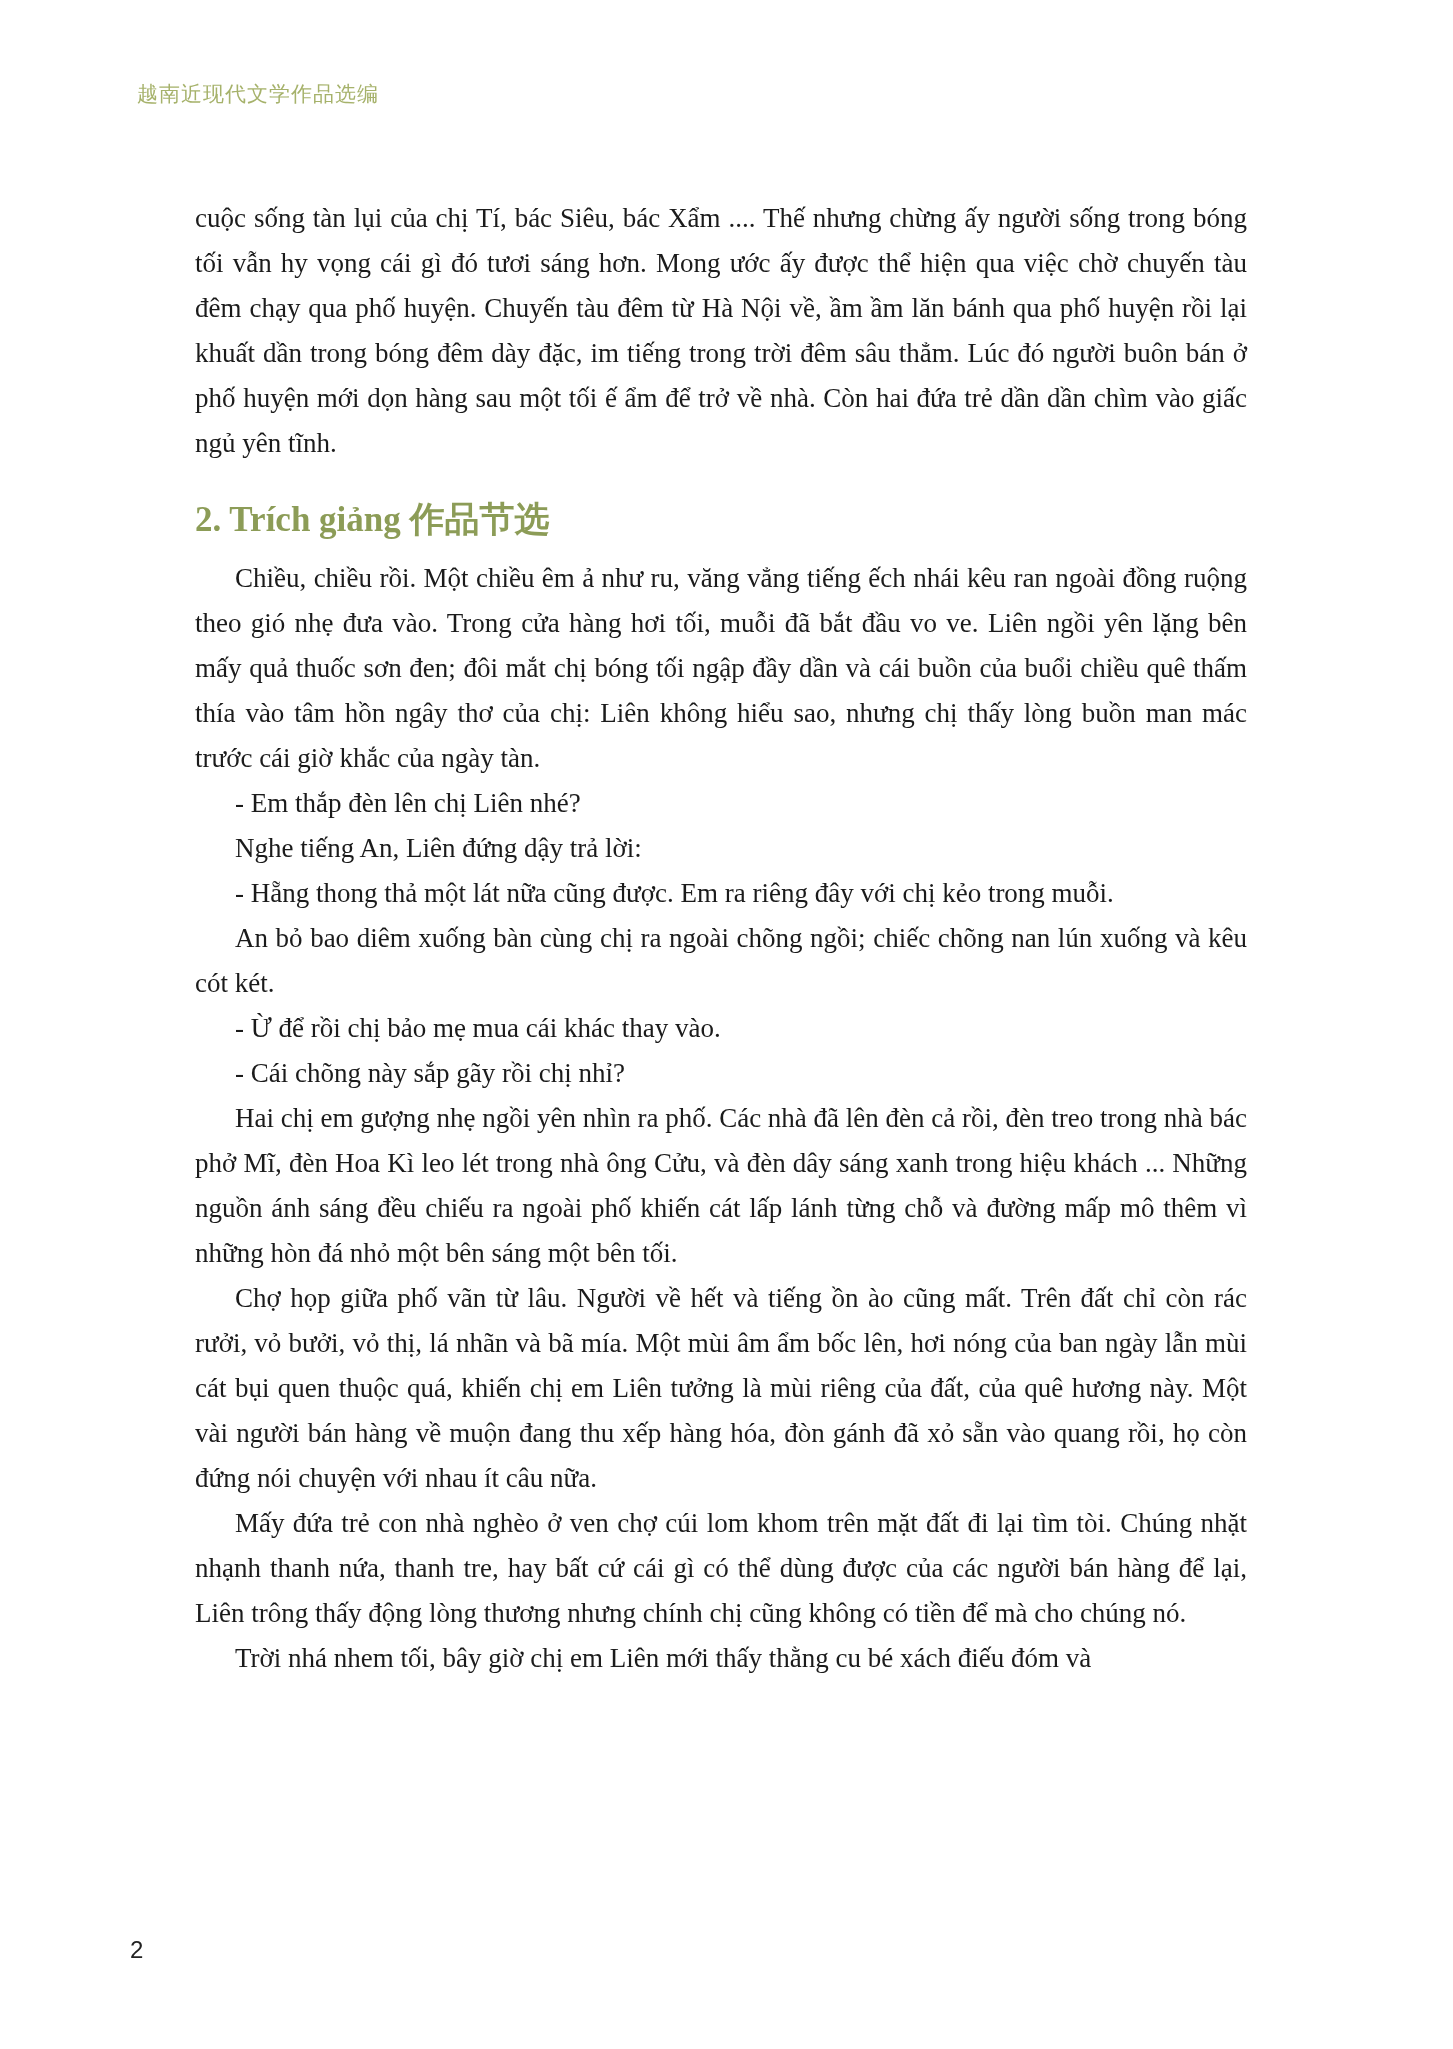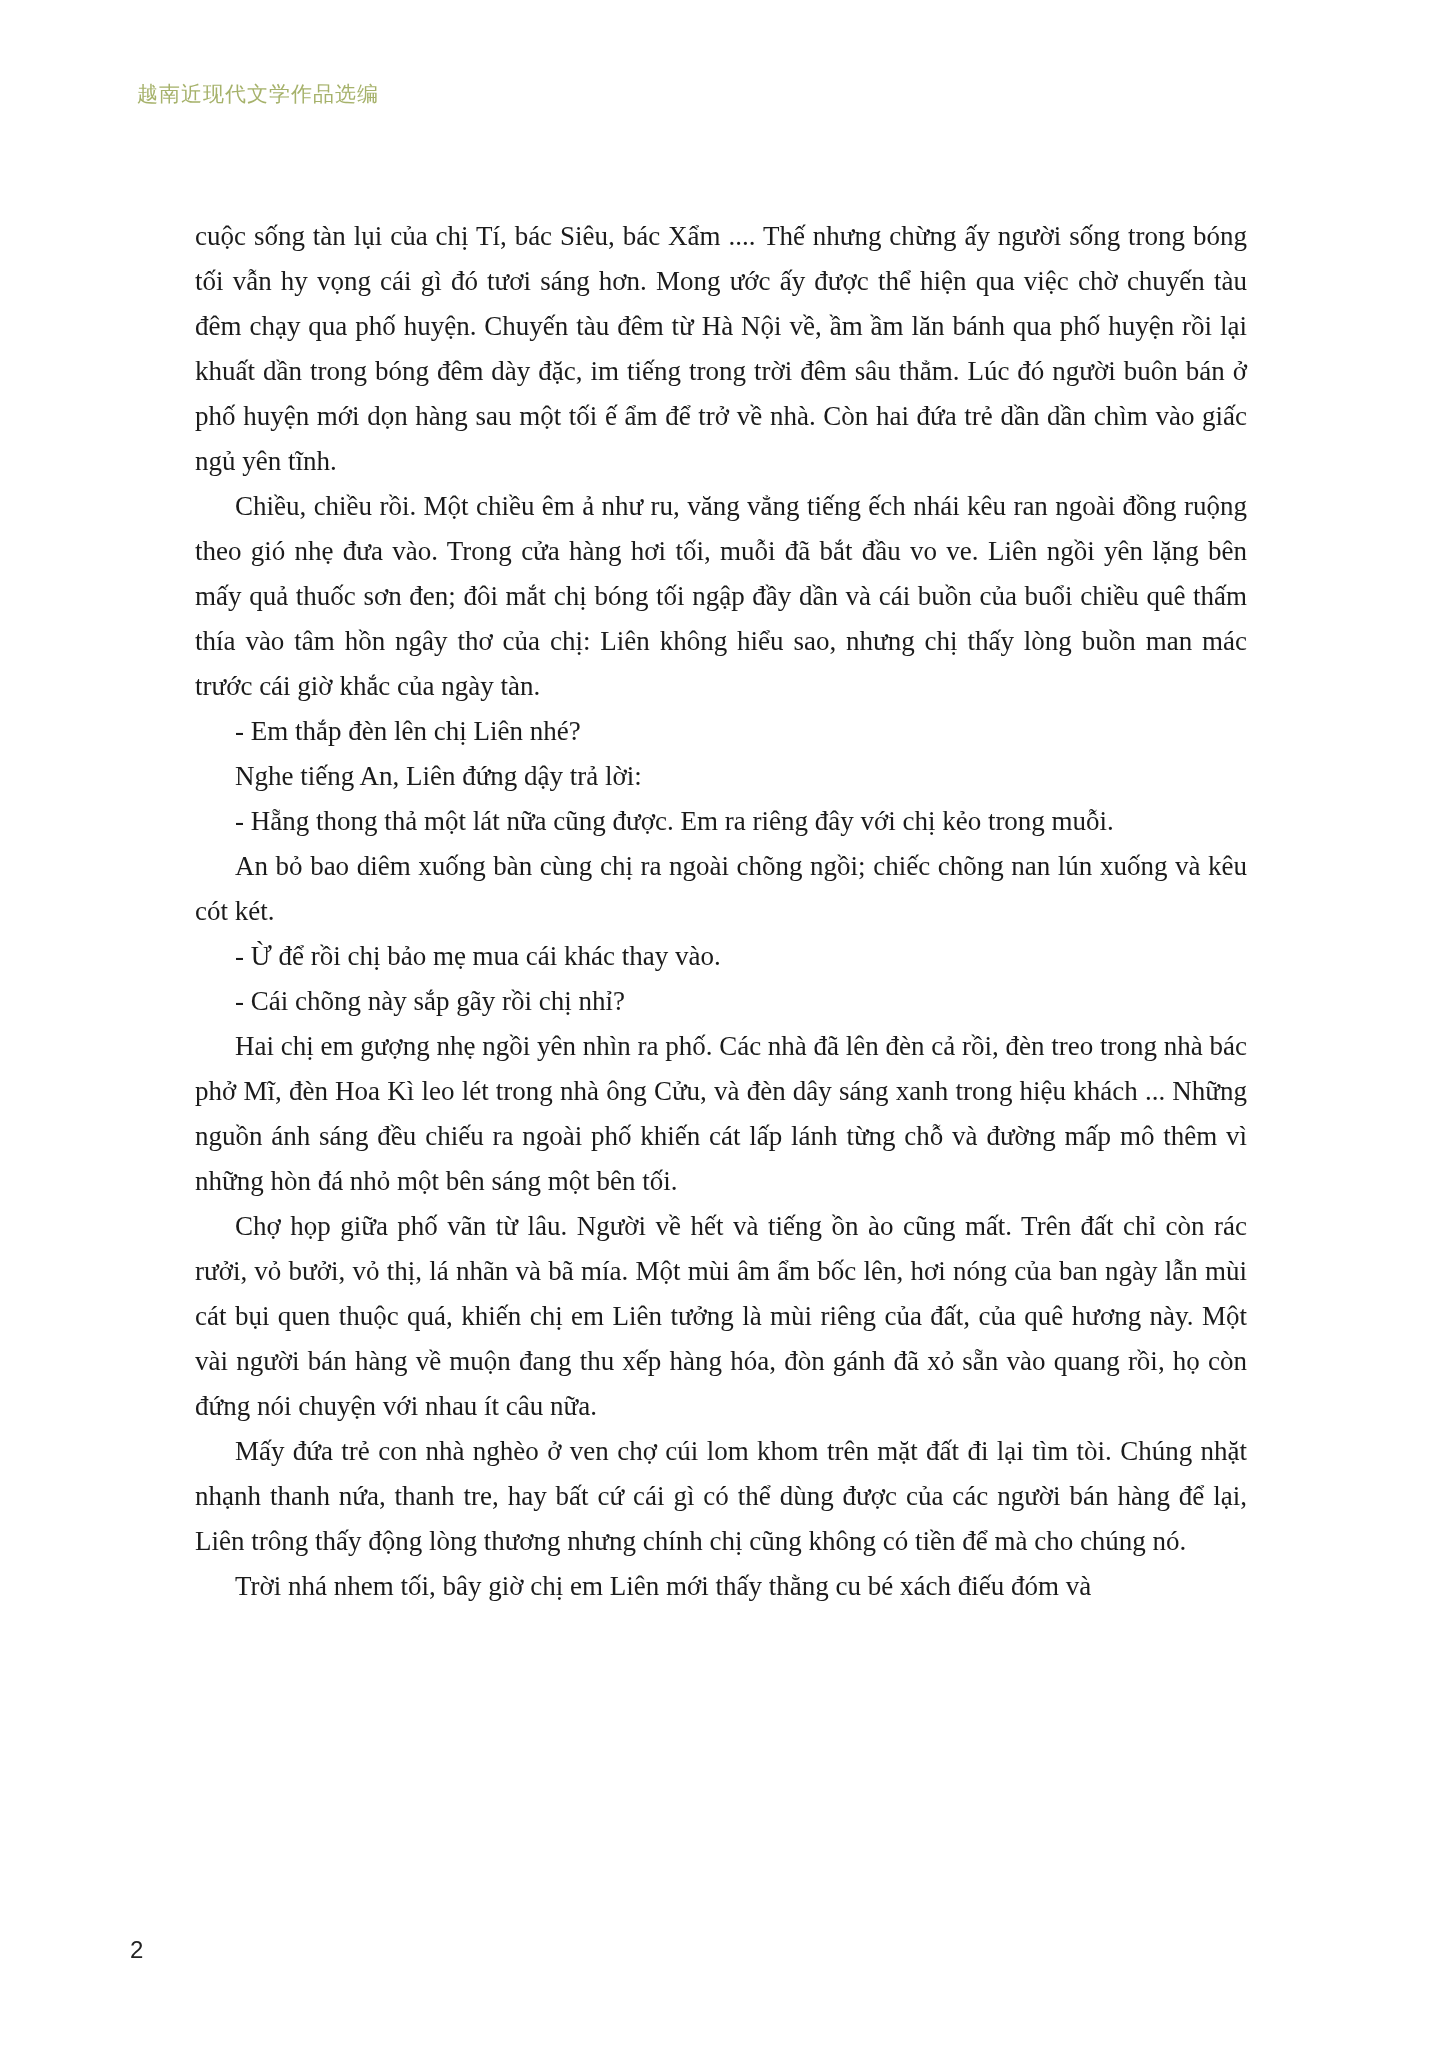--- a/index.html
+++ b/index.html
@@ -20,21 +20,21 @@
     left: 137px;
     top: 80px;
     font-family: "Liberation Sans", sans-serif;
     font-size: 21px;
     letter-spacing: 1px;
     color: #a6b26b;
   }
   .text-block {
     position: absolute;
     left: 195px;
-    top: 214px;
+    top: 196px;
     width: 1052px;
     font-family: "Liberation Serif", serif;
     font-size: 27px;
     line-height: 45px;
     color: #1b1b1b;
     text-align: justify;
   }
   .para {
     margin: 0;
     text-indent: 40px;
@@ -65,20 +65,21 @@
 <body>
 
 <div class="page">
 
   <div class="running-header">越南近现代文学作品选编</div>
 
   <div class="text-block">
 
     <p class="para noindent">cuộc sống tàn lụi của chị Tí, bác Siêu, bác Xẩm .... Thế nhưng chừng ấy người sống trong bóng tối vẫn hy vọng cái gì đó tươi sáng hơn. Mong ước ấy được thể hiện qua việc chờ chuyến tàu đêm chạy qua phố huyện. Chuyến tàu đêm từ Hà Nội về, ầm ầm lăn bánh qua phố huyện rồi lại khuất dần trong bóng đêm dày đặc, im tiếng trong trời đêm sâu thẳm. Lúc đó người buôn bán ở phố huyện mới dọn hàng sau một tối ế ẩm để trở về nhà. Còn hai đứa trẻ dần dần chìm vào giấc ngủ yên tĩnh.</p>
 
+    <h2 class="section-heading">2. Trích giảng 作品节选</h2>
 
     <p class="para">Chiều, chiều rồi. Một chiều êm ả như ru, văng vẳng tiếng ếch nhái kêu ran ngoài đồng ruộng theo gió nhẹ đưa vào. Trong cửa hàng hơi tối, muỗi đã bắt đầu vo ve. Liên ngồi yên lặng bên mấy quả thuốc sơn đen; đôi mắt chị bóng tối ngập đầy dần và cái buồn của buổi chiều quê thấm thía vào tâm hồn ngây thơ của chị: Liên không hiểu sao, nhưng chị thấy lòng buồn man mác trước cái giờ khắc của ngày tàn.</p>
     <p class="para">- Em thắp đèn lên chị Liên nhé?</p>
     <p class="para">Nghe tiếng An, Liên đứng dậy trả lời:</p>
     <p class="para">- Hẵng thong thả một lát nữa cũng được. Em ra riêng đây với chị kẻo trong muỗi.</p>
     <p class="para">An bỏ bao diêm xuống bàn cùng chị ra ngoài chõng ngồi; chiếc chõng nan lún xuống và kêu cót két.</p>
     <p class="para">- Ừ để rồi chị bảo mẹ mua cái khác thay vào.</p>
     <p class="para">- Cái chõng này sắp gãy rồi chị nhỉ?</p>
     <p class="para">Hai chị em gượng nhẹ ngồi yên nhìn ra phố. Các nhà đã lên đèn cả rồi, đèn treo trong nhà bác phở Mĩ, đèn Hoa Kì leo lét trong nhà ông Cửu, và đèn dây sáng xanh trong hiệu khách ... Những nguồn ánh sáng đều chiếu ra ngoài phố khiến cát lấp lánh từng chỗ và đường mấp mô thêm vì những hòn đá nhỏ một bên sáng một bên tối.</p>
     <p class="para">Chợ họp giữa phố vãn từ lâu. Người về hết và tiếng ồn ào cũng mất. Trên đất chỉ còn rác rưởi, vỏ bưởi, vỏ thị, lá nhãn và bã mía. Một mùi âm ẩm bốc lên, hơi nóng của ban ngày lẫn mùi cát bụi quen thuộc quá, khiến chị em Liên tưởng là mùi riêng của đất, của quê hương này. Một vài người bán hàng về muộn đang thu xếp hàng hóa, đòn gánh đã xỏ sẵn vào quang rồi, họ còn đứng nói chuyện với nhau ít câu nữa.</p>

